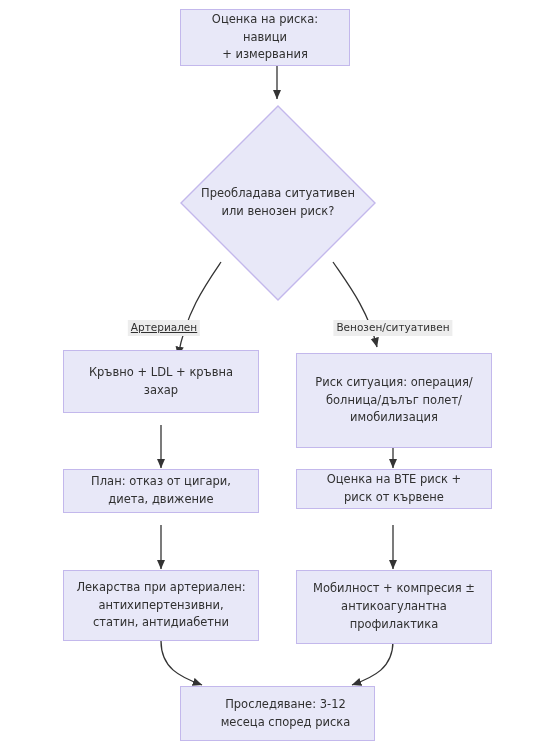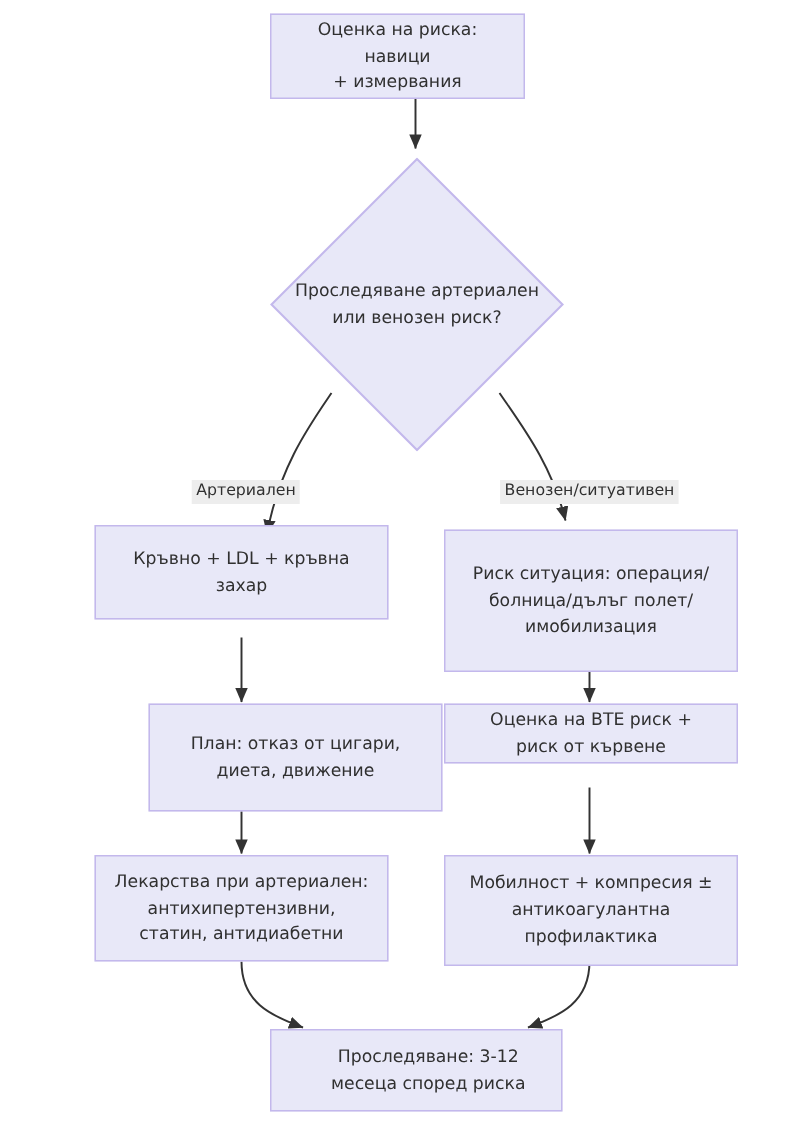--- a/index.html
+++ b/index.html
@@ -102,31 +102,31 @@
     <path d="M393,641 C393,668 374,677 352,685" fill="none" stroke="#333333" stroke-width="1.3" marker-end="url(#arrowhead)"></path>
   </svg>
 
   <div class="node" style="left:180px; top:9px; width:170px; height:57px;">Оценка на риска: навици
 + измервания</div>
 
   <div class="node-diamond" style="left:180px; top:105px; width:196px; height:196px;">
     <svg class="diamond-shape" viewBox="0 0 196 196" preserveAspectRatio="none" xmlns="http://www.w3.org/2000/svg">
       <polygon points="98,1 195,98 98,195 1,98" fill="#e8e8f8" stroke="#c3b8ec" stroke-width="1.4"></polygon>
     </svg>
-    <div class="diamond-label">Проследяване артериален
+    <div class="diamond-label">Преобладава ситуативен
 или венозен риск?</div>
   </div>
 
-  <div class="edge-label" style="left:164px; top:320px;">Артериален</div>
+  <div class="edge-label" style="left:164px; top:320px;text-decoration:underline;">Артериален</div>
   <div class="edge-label" style="left:393px; top:320px;">Венозен/ситуативен</div>
 
   <div class="node" style="left:63px; top:350px; width:196px; height:63px;">Кръвно + LDL + кръвна
 захар</div>
 
-  <div class="node" style="left:63px; top:469px; width:196px; height:72px;margin-left:36px;">План: отказ от цигари,
+  <div class="node" style="left:63px; top:469px; width:196px; height:44px;">План: отказ от цигари,
 диета, движение</div>
 
   <div class="node" style="left:63px; top:570px; width:196px; height:71px;">Лекарства при артериален:
 антихипертензивни,
 статин, антидиабетни</div>
 
   <div class="node" style="left:296px; top:353px; width:196px; height:95px;">Риск ситуация: операция/
 болница/дълъг полет/
 имобилизация</div>
 

